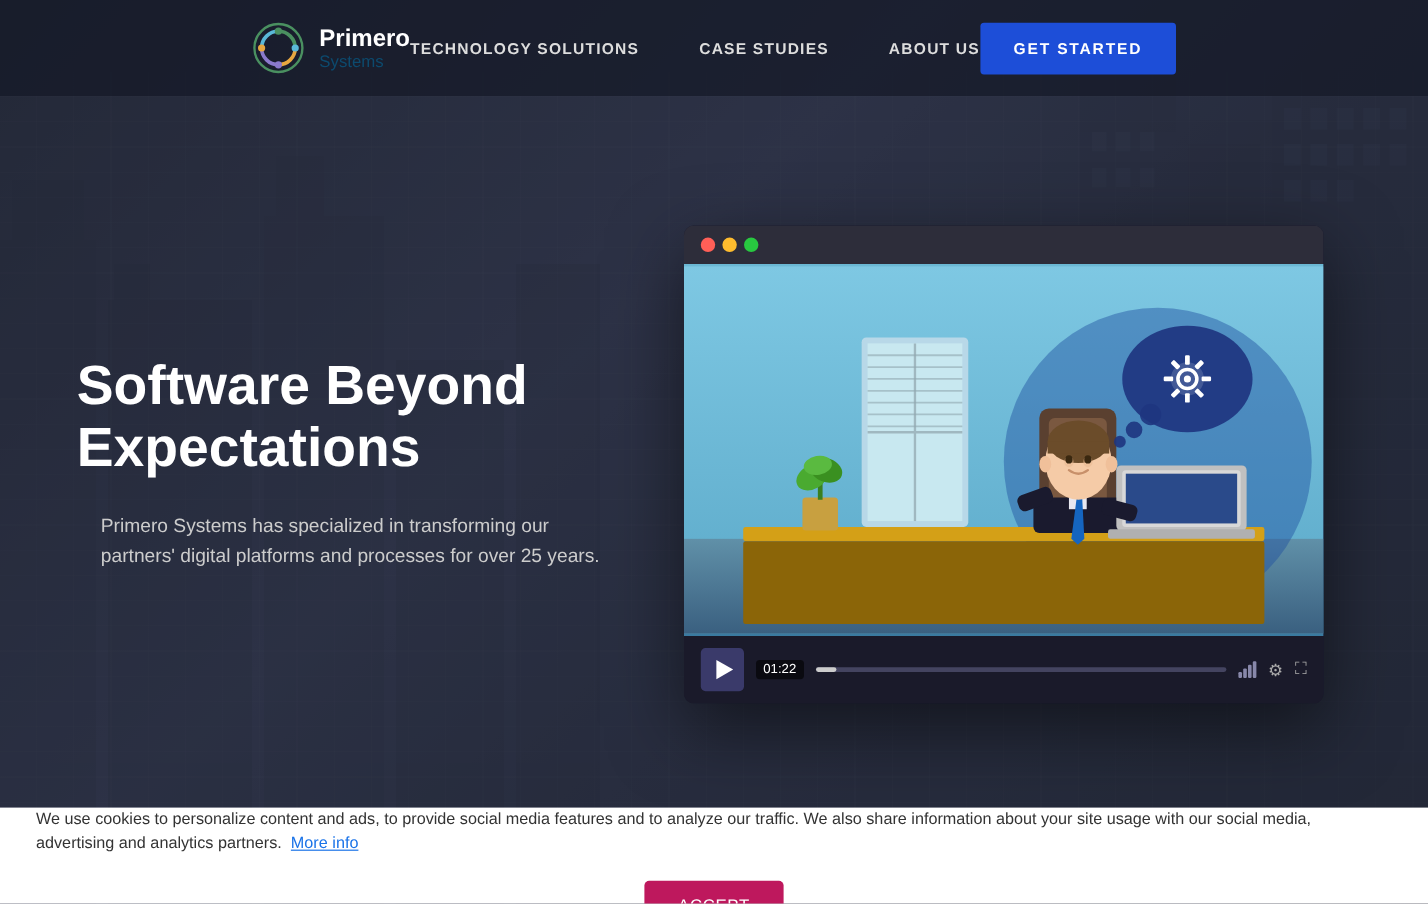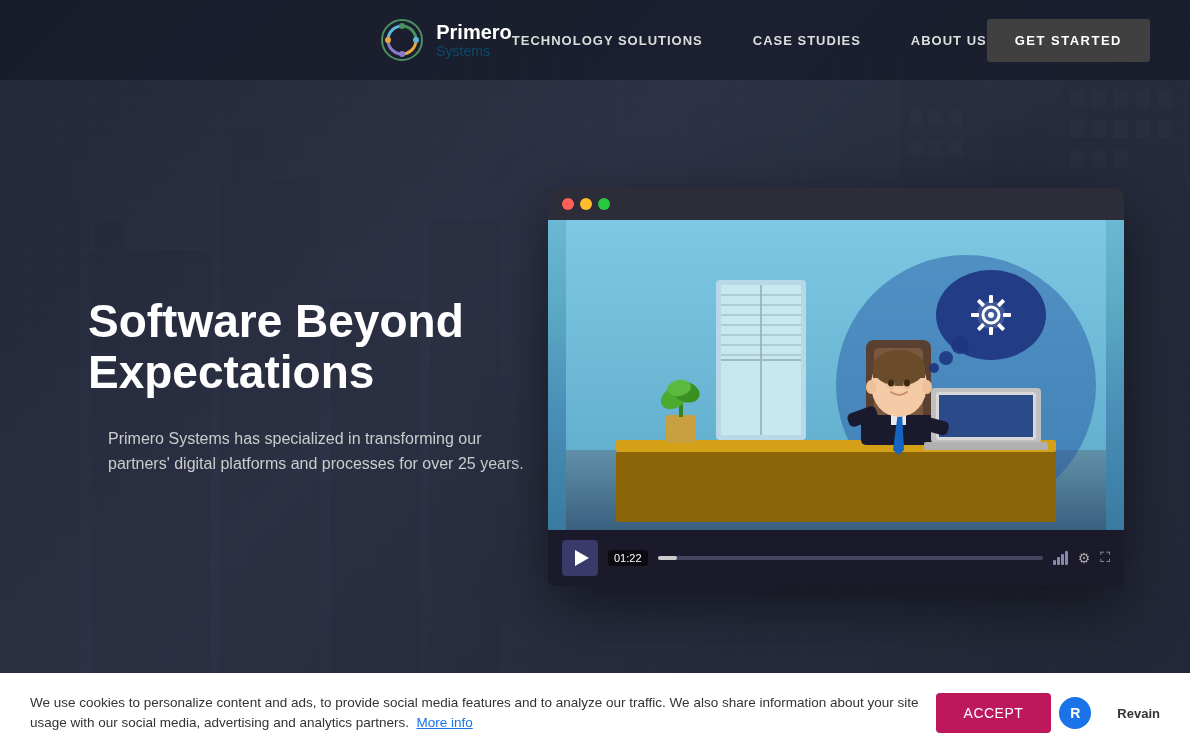--- a/index.html
+++ b/index.html
@@ -42,21 +42,21 @@
       background: rgba(30, 35, 50, 0.55);
       z-index: 1;
     }
 
     
     nav {
       position: relative;
       z-index: 10;
       display: flex;
       align-items: center;
-      justify-content: flex-end;
+      justify-content: center;
       padding: 0 40px;
       height: 80px;
       background: rgba(20, 24, 38, 0.7);
     }
     .logo-area {
       display: flex;
       align-items: center;
       gap: 12px;
       text-decoration: none;
     }
@@ -88,40 +88,40 @@
       color: #dddddd;
       font-size: 13px;
       font-weight: 600;
       letter-spacing: 1px;
       text-decoration: none;
       text-transform: uppercase;
       cursor: pointer;
       transition: color 0.2s;
     }
     .nav-cta {
-      background: #404040;
+      background: #1d4ed8;
       color: #ffffff;
       font-size: 13px;
       font-weight: 700;
       letter-spacing: 1.5px;
       text-transform: uppercase;
       padding: 14px 28px;
       border: none;
       cursor: pointer;
       border-radius: 3px;
     }
 
     
     .hero {
       position: relative;
       z-index: 5;
       display: flex;
       align-items: center;
       justify-content: space-between;
-      padding: 60px 80px 40px 88px;
+      padding: 60px 80px 40px 64px;
       height: calc(753px - 80px - 80px);
     }
     .hero-left {
       flex: 0 0 460px;
     }
     .hero-title {
       color: #ffffff;
       font-size: 46px;
       font-weight: 800;
       line-height: 1.1;
@@ -134,21 +134,21 @@
       max-width: 420px;
       margin-left: 20px;
     }
 
     
     .video-wrapper {
       flex: 0 0 540px;
       position: relative;
     }
     .video-player {
-      width: 576px;
+      width: 533px;
       border-radius: 8px;
       overflow: hidden;
       box-shadow: 0 20px 60px rgba(0,0,0,0.5);
       background: #1a1a2e;
     }
     .video-titlebar {
       background: #2d2d3a;
       padding: 10px 14px;
       display: flex;
       align-items: center;
@@ -241,22 +241,23 @@
     .cookie-bar {
       position: absolute;
       bottom: 0;
       left: 0;
       right: 0;
       height: 80px;
       background: #ffffff;
       z-index: 20;
       display: flex;
       align-items: center;
-      padding: 16px 30px;
-      gap: 8px;
+      padding: 0 30px;
+      gap: 20px;
+      flex-direction: column;
     }
     .cookie-text {
       flex: 1;
       font-size: 13.5px;
       color: #333333;
       line-height: 1.5;
     }
     .cookie-more-info {
       color: #1a73e8;
       text-decoration: underline;

